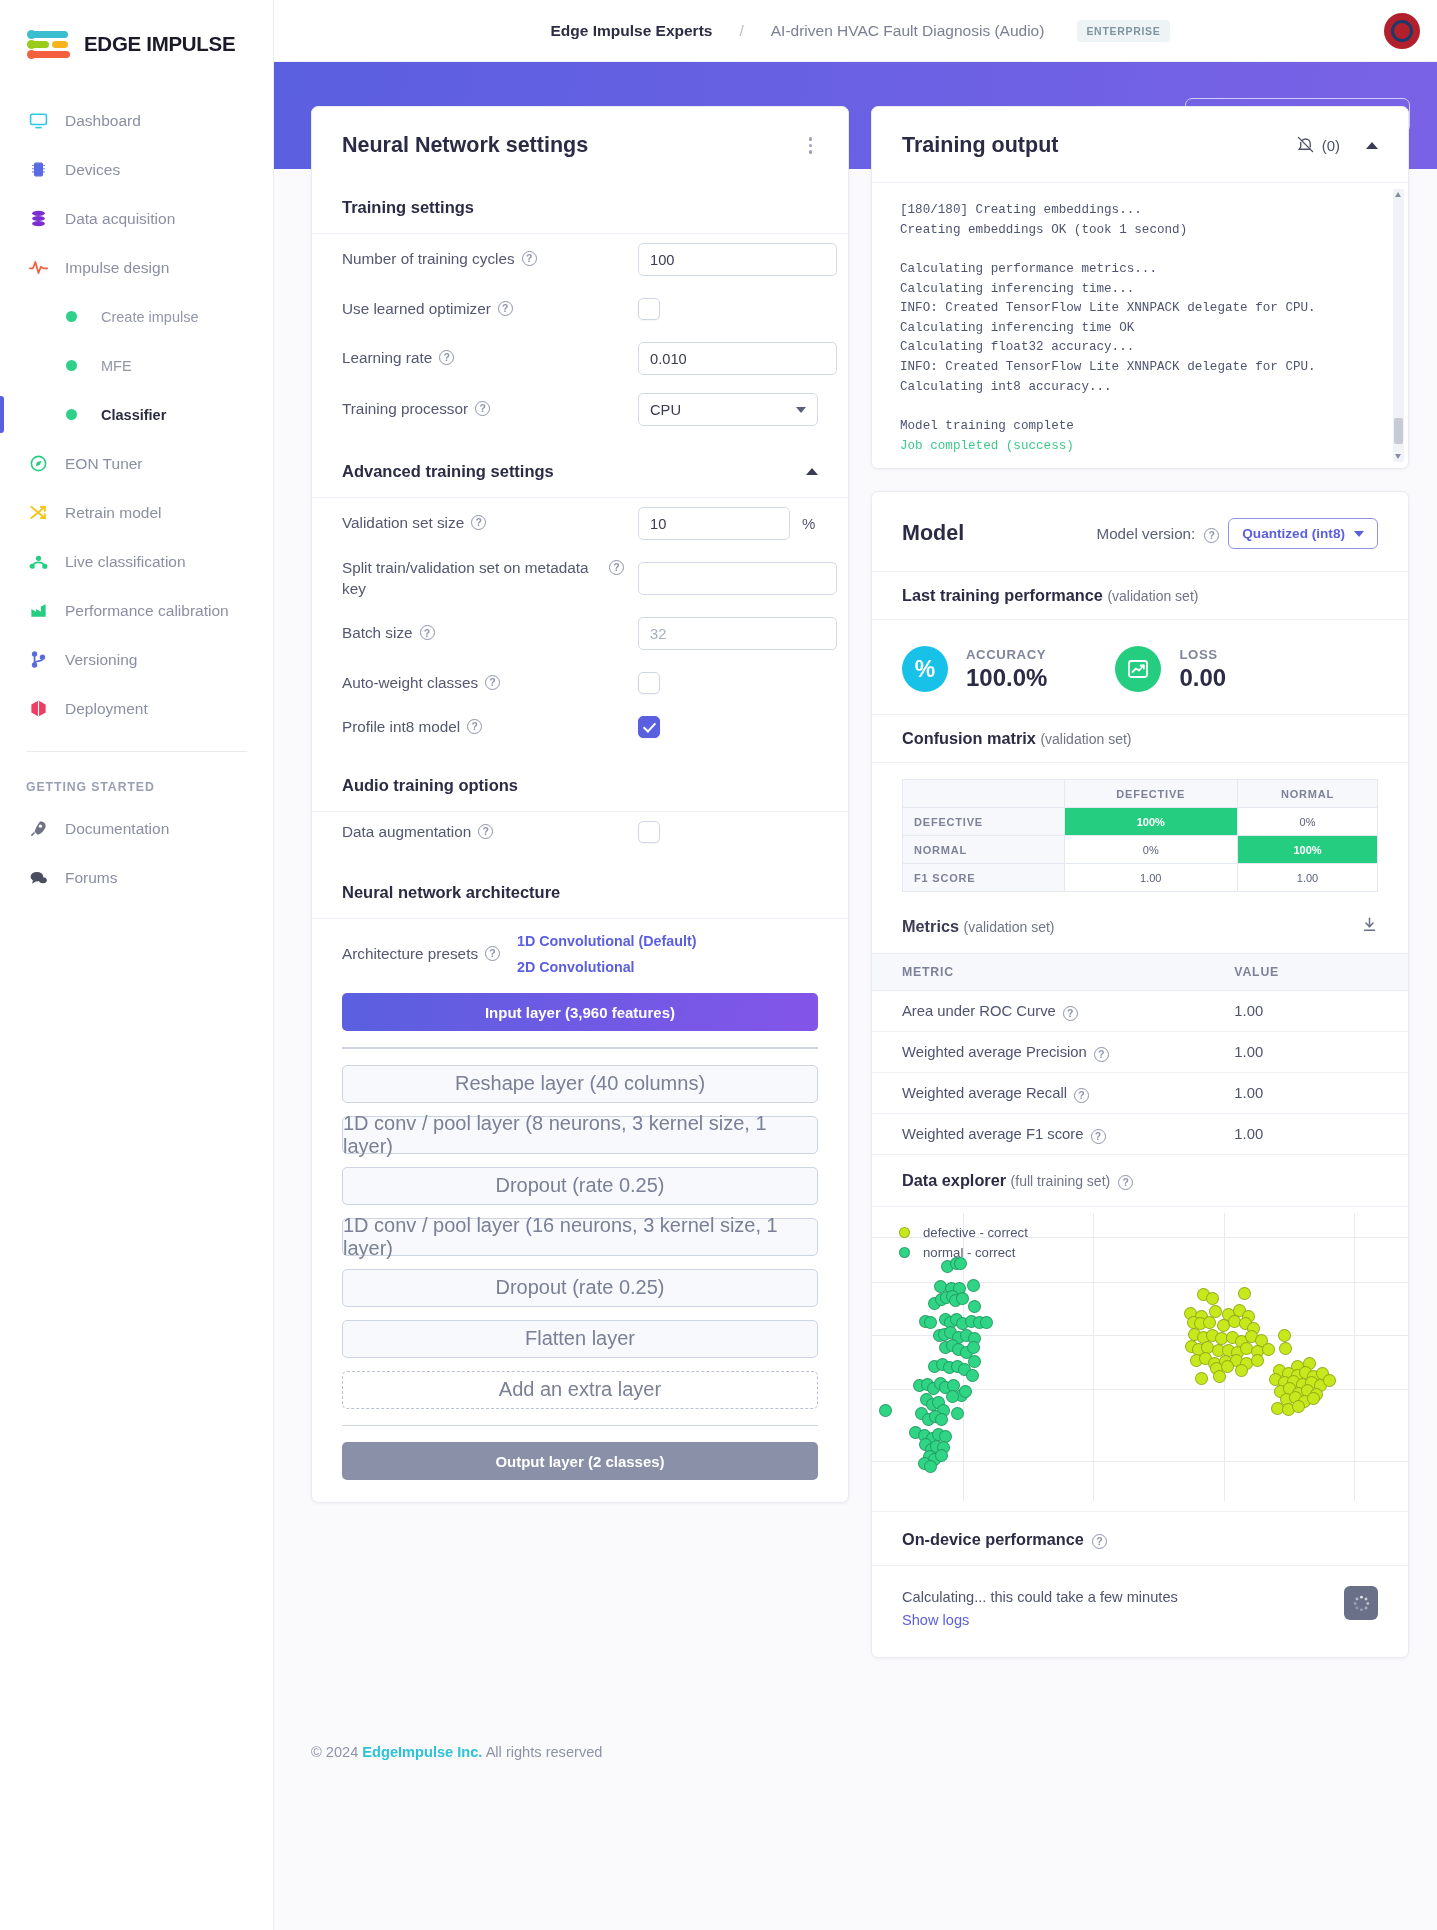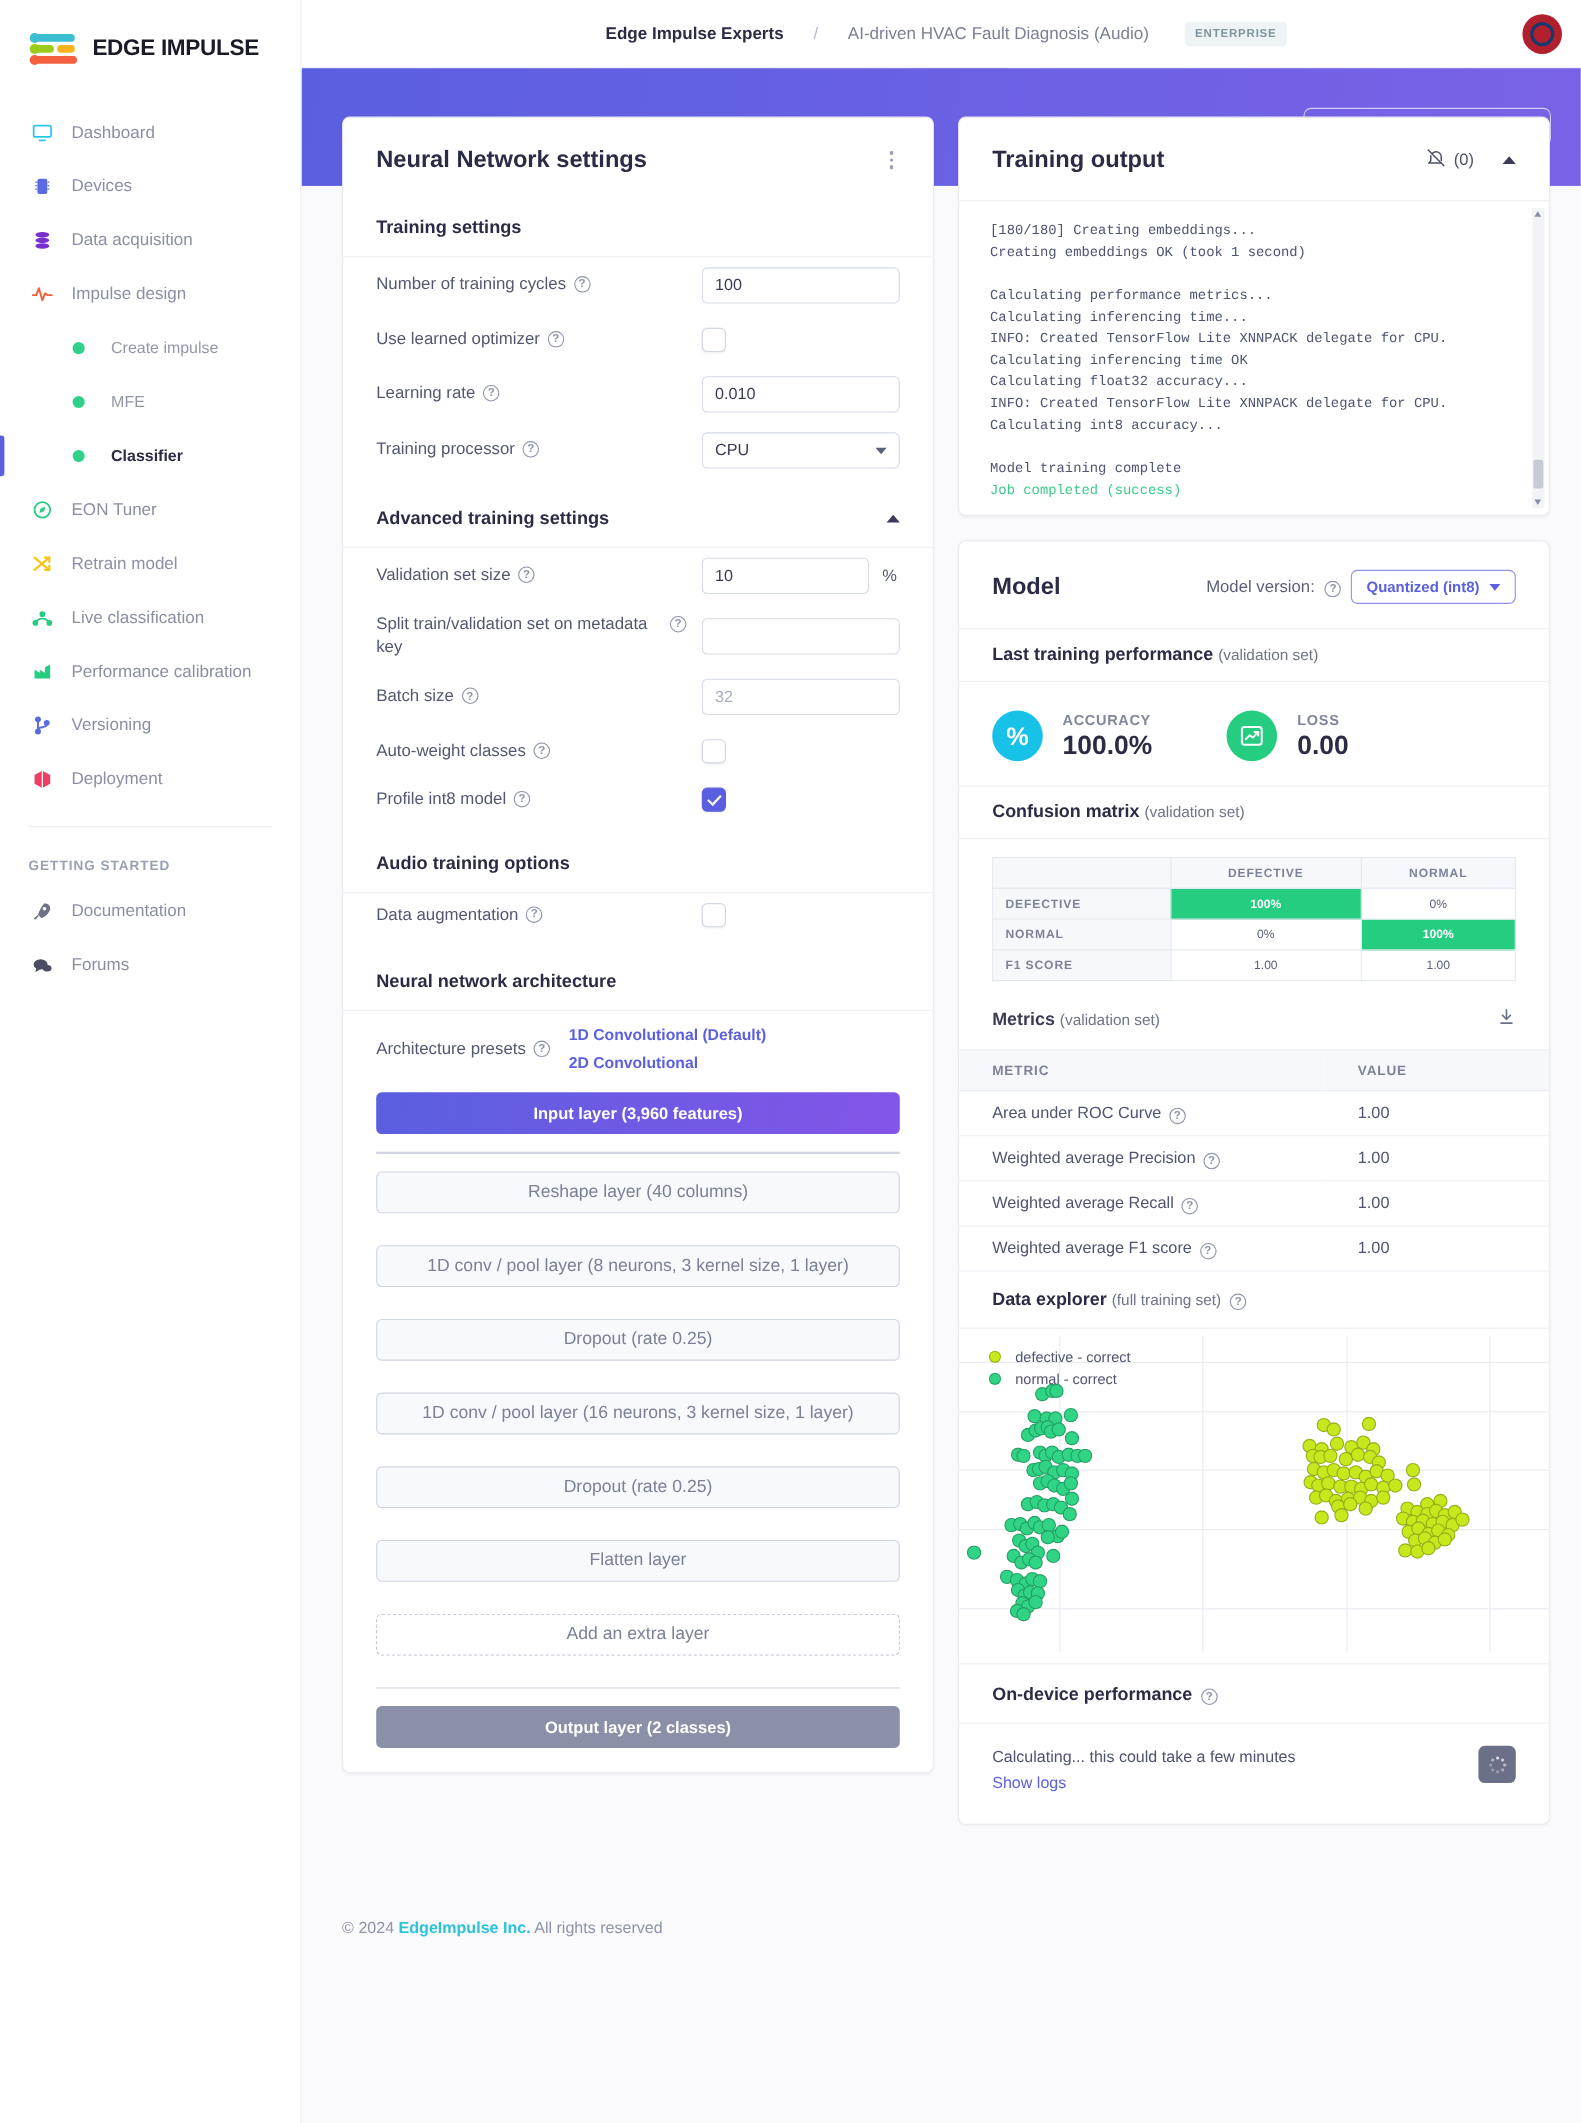--- a/index.html
+++ b/index.html
@@ -126,21 +126,21 @@
     display: flex; align-items: center; padding: 9px 30px; min-height: 48px;
   }
   .row-label { font-size: 15.3px; color: #535770; flex: 1; display: flex; align-items: flex-start; gap: 7px; padding-right: 14px; line-height: 1.35; }
   .qm {
     display: inline-flex; align-items: center; justify-content: center;
     width: 15px; height: 15px; min-width: 15px; border-radius: 50%;
     border: 1.4px solid #8e93ab; color: #8e93ab; font-size: 10.5px; font-weight: bold;
     line-height: 1; cursor: pointer; position: relative; top: 2px;
   }
   .field {
-    width: 180px; height: 33px; border: 1px solid #d5dbe6; border-radius: 5px;
+    width: 199px; height: 33px; border: 1px solid #d5dbe6; border-radius: 5px;
     font-size: 14.7px; color: #3b3b55; padding: 0 11px; background: #fff;
     font-family: "Liberation Sans", sans-serif;
   }
   .field.sm { width: 152px; }
   .field::placeholder { color: #a9aec0; }
   .pct { font-size: 15px; color: #535770; margin-left: 12px; }
   .selectbox {
     width: 180px; height: 33px; border: 1px solid #d5dbe6; border-radius: 5px;
     font-size: 14.7px; color: #3b3b55; padding: 0 11px; background: #fff;
     display: flex; align-items: center; justify-content: space-between; cursor: pointer; gap: 17px;
@@ -158,21 +158,21 @@
   .ctl-wrap { width: 180px; display: flex; align-items: center; }
 
   
   .arch-presets { display: flex; padding: 14px 30px 8px 30px; align-items: center; }
   .arch-presets .row-label { flex: 0 0 175px; }
   .preset-links { display: flex; flex-direction: column; gap: 10px; }
   .preset-links a { color: #5a5fe0; font-size: 14.3px; font-weight: bold; text-decoration: none; cursor: pointer; }
   .layers { padding: 10px 30px 22px 30px; }
   .layer-btn {
     height: 38px; border-radius: 5px; display: flex; align-items: center; justify-content: center;
-    font-size: 16px; margin-bottom: 29px; cursor: pointer;
+    font-size: 20px; margin-bottom: 13px; cursor: pointer;
   }
   .layer-input {
     background: linear-gradient(96deg, #5a5fe0 0%, #8355e8 100%);
     color: #fff; font-weight: bold; font-size: 15px; margin-bottom: 0;
   }
   .layer-plain { border: 1px solid #ced5e2; background: #f7f9fc; color: #7a8096; }
   .layer-add { border: 1.4px dashed #b9c0d0; background: #fff; color: #7a8096; }
   .layer-output { background: #8a90a8; color: #fff; font-weight: bold; font-size: 15px; margin-bottom: 0; }
   .hrule { height: 1.4px; background: #cfd4e0; margin: 16px 0; }
   .train-foot { border-top: 1px solid #edeff4; padding: 22px 0 26px 0; display: flex; justify-content: center; }

